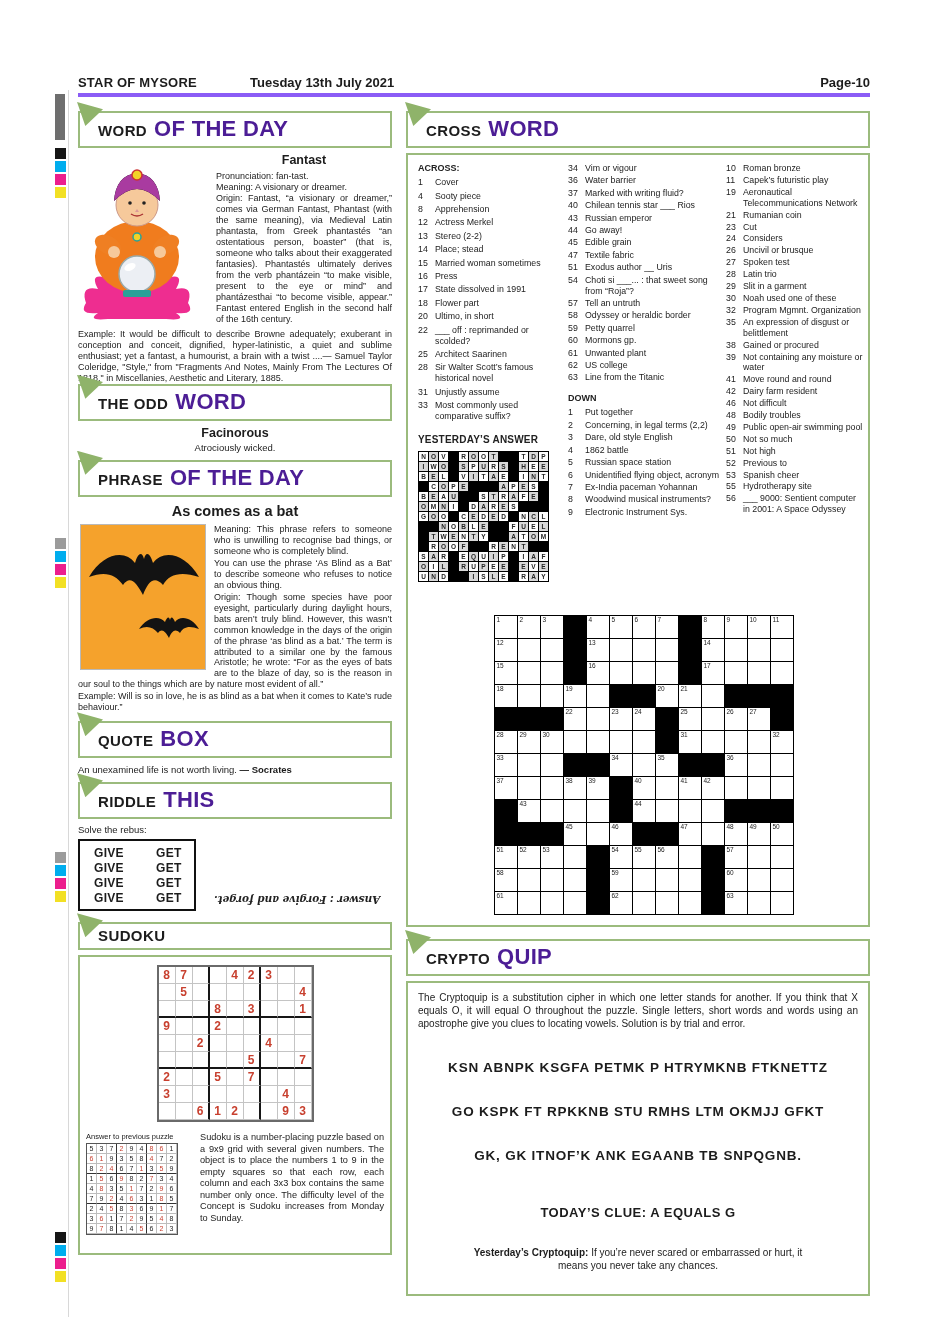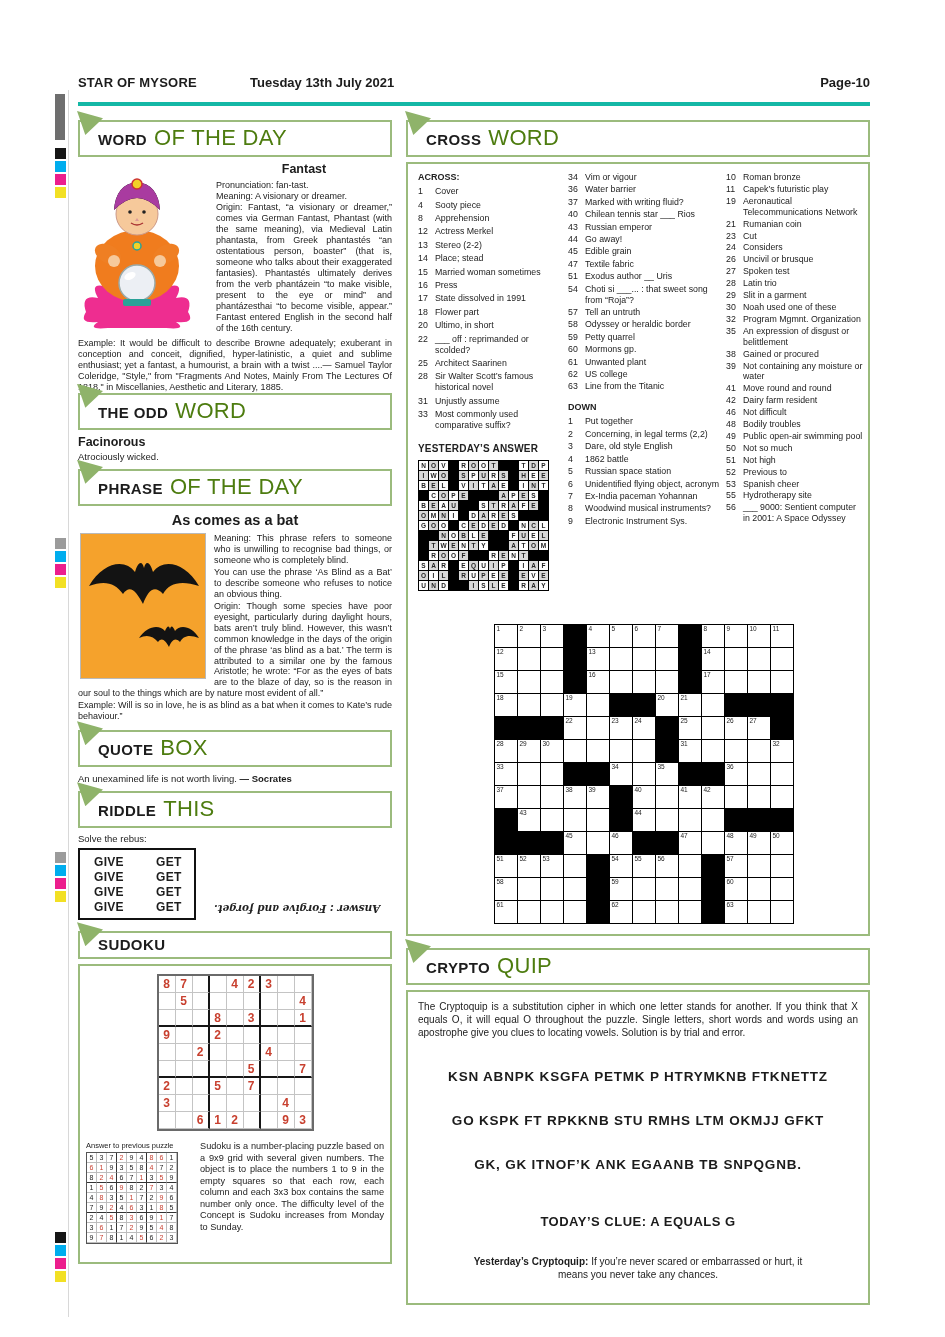--- a/index.html
+++ b/index.html
@@ -12,43 +12,43 @@
   .page{position:relative;width:945px;height:1337px;background:#fff}
   .edge-line{position:absolute;left:68px;top:90px;bottom:20px;width:1px;background:#d8d8d8}
   
   .regmarks{position:absolute;left:55px;top:0;width:12px;height:100%}
   .rm-bar{position:absolute;left:0;width:10px;height:46px;background:#6e6e6e}
   .rm-sq{position:absolute;left:0;width:11px;height:11px}
   .rm-k{background:#161616}.rm-g{background:#9b9b9b}
   .rm-c{background:var(--cyan)}.rm-m{background:var(--magenta)}.rm-y{background:var(--yellow)}
   
   .content{position:absolute;left:78px;top:75px;width:792px}
-  .masthead-row{display:flex;align-items:flex-end;border-bottom:4px solid #14b8a6;padding-bottom:12px}
+  .masthead-row{display:flex;align-items:flex-end;border-bottom:4px solid #8b5cf6;padding-bottom:3px}
   .masthead{font-weight:bold;font-size:13px;width:172px;letter-spacing:.2px}
   .dateline{font-weight:bold;font-size:13px;flex:1}
   .pageno{font-weight:bold;font-size:13px}
   .cols{display:flex;gap:14px;margin-top:14px}
   .col-left{width:314px}
   .col-right{width:464px}
   
   .sec-head{position:relative;border:2px solid var(--green);background:#fff;
     padding:3px 10px 4px 18px;display:flex;align-items:baseline;gap:7px}
   .flag{position:absolute;left:-3px;top:-11px;width:26px;height:24px;background:var(--flag);
     clip-path:polygon(0 0,100% 30%,32% 100%)}
   .sh-bold{font-size:15px;font-weight:bold;letter-spacing:.4px}
-  .sh-light{font-size:22px;font-weight:400;letter-spacing:.3px;color:#4d7c0f}
+  .sh-light{font-size:22px;font-weight:700;letter-spacing:.3px;color:#4c1d95}
   
   .wd-flex{display:flex;gap:20px;margin-top:5px}
   .wd-img{flex:0 0 118px}
   .wd-text{flex:1;font-size:9px;line-height:1.22;text-align:justify}
   .wd-title{font-weight:bold;font-size:12.5px;text-align:center;margin-bottom:3px}
   .wd-example{font-size:9px;line-height:1.22;text-align:justify;margin-top:4px}
   b.lbl{font-weight:normal}
   
-  .odd-block{margin-top:5px}
+  .odd-block{text-align:center;margin-top:5px}
   .odd-word{font-weight:bold;font-size:12.5px}
   .odd-def{font-size:9.5px;margin-top:2px}
   
   .ph-title{font-weight:bold;font-size:14.5px;text-align:center;margin-top:6px}
   .ph-wrap{margin-top:5px;font-size:9px;line-height:1.22;text-align:justify}
   .bat-box{float:left;width:126px;height:146px;margin:0 8px 2px 2px;border:1px solid #b9b9b9}
   .ph-wrap p{margin-bottom:1px}
   .clearfix::after{content:"";display:block;clear:both}
   
   .quote-line{font-size:9.5px;margin-top:6px}

